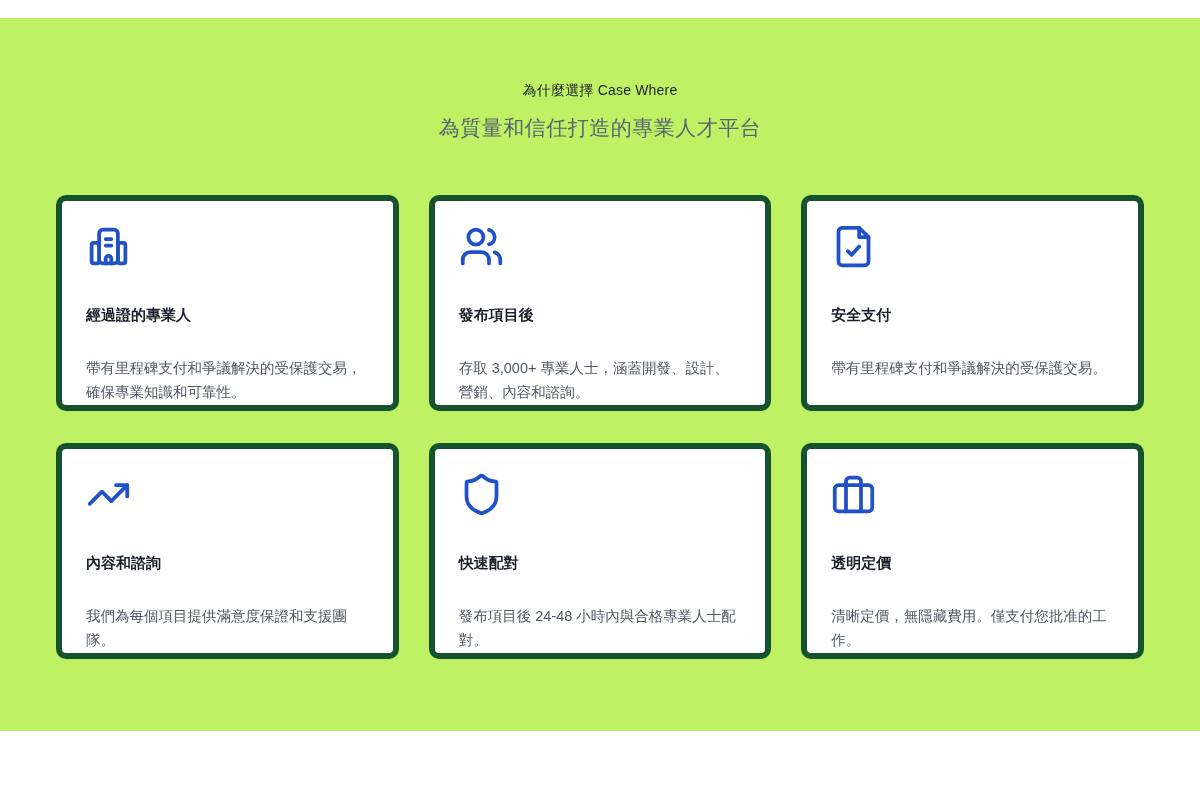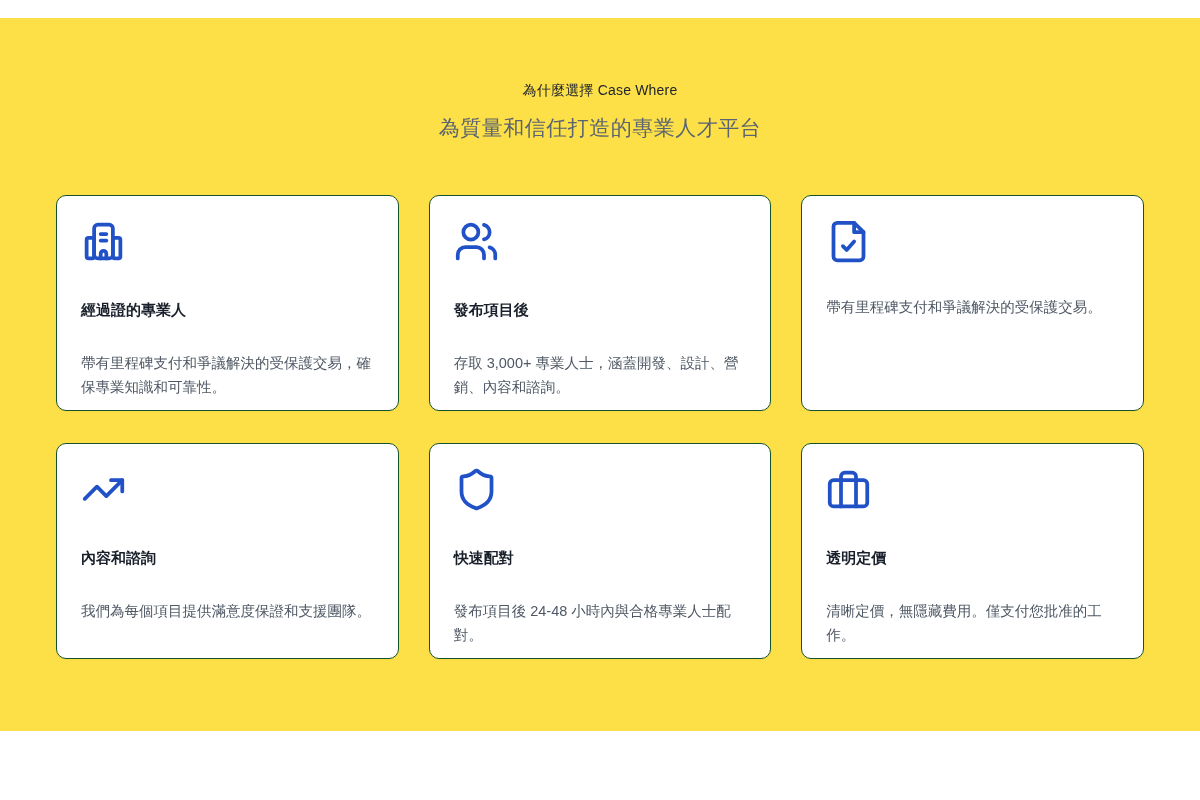--- a/index.html
+++ b/index.html
@@ -10,21 +10,21 @@
     height: 800px;
     background: #ffffff;
     font-family: "Liberation Sans", sans-serif;
     overflow: hidden;
   }
   .top-strip {
     height: 18px;
     background: #ffffff;
   }
   .features-section {
-    background: #fde047;
+    background: #bef264;
     padding: 64px 0 72px;
   }
   .container {
     width: 1088px;
     margin: 0 auto;
   }
   .section-header {
     text-align: center;
   }
   .eyebrow {
@@ -42,21 +42,21 @@
   }
   .cards-grid {
     margin-top: 53px;
     display: grid;
     grid-template-columns: repeat(3, 1fr);
     column-gap: 30px;
     row-gap: 32px;
   }
   .card {
     background: #ffffff;
-    border: 1px solid #14532d;
+    border: 6px solid #14532d;
     border-radius: 10px;
     padding: 23px 24px;
     height: 216px;
     box-shadow: 0 1px 2px rgba(16, 24, 40, 0.03);
   }
   .card-icon {
     height: 45px;
     width: 45px;
     color: #2151c6;
   }
@@ -122,20 +122,21 @@
       </div>
 
       <div class="card">
         <div class="card-icon" style="color: rgb(33, 81, 198);">
           <svg viewBox="0 0 24 24" fill="none" stroke="currentColor" stroke-width="2" stroke-linecap="round" stroke-linejoin="round">
             <path d="M15 2H6a2 2 0 0 0-2 2v16a2 2 0 0 0 2 2h12a2 2 0 0 0 2-2V7z"></path>
             <path d="M15 2v5h5"></path>
             <path d="m9 14.5 2 2 4-4.5"></path>
           </svg>
         </div>
+        <h3 class="card-title">安全支付</h3>
         <p class="card-desc">帶有里程碑支付和爭議解決的受保護交易。</p>
       </div>
 
       <div class="card">
         <div class="card-icon" style="color: rgb(33, 81, 198);">
           <svg viewBox="0 0 24 24" fill="none" stroke="currentColor" stroke-width="2" stroke-linecap="round" stroke-linejoin="round">
             <polyline points="22 7 13.5 15.5 8.5 10.5 2 17"></polyline>
             <polyline points="16 7 22 7 22 13"></polyline>
           </svg>
         </div>

